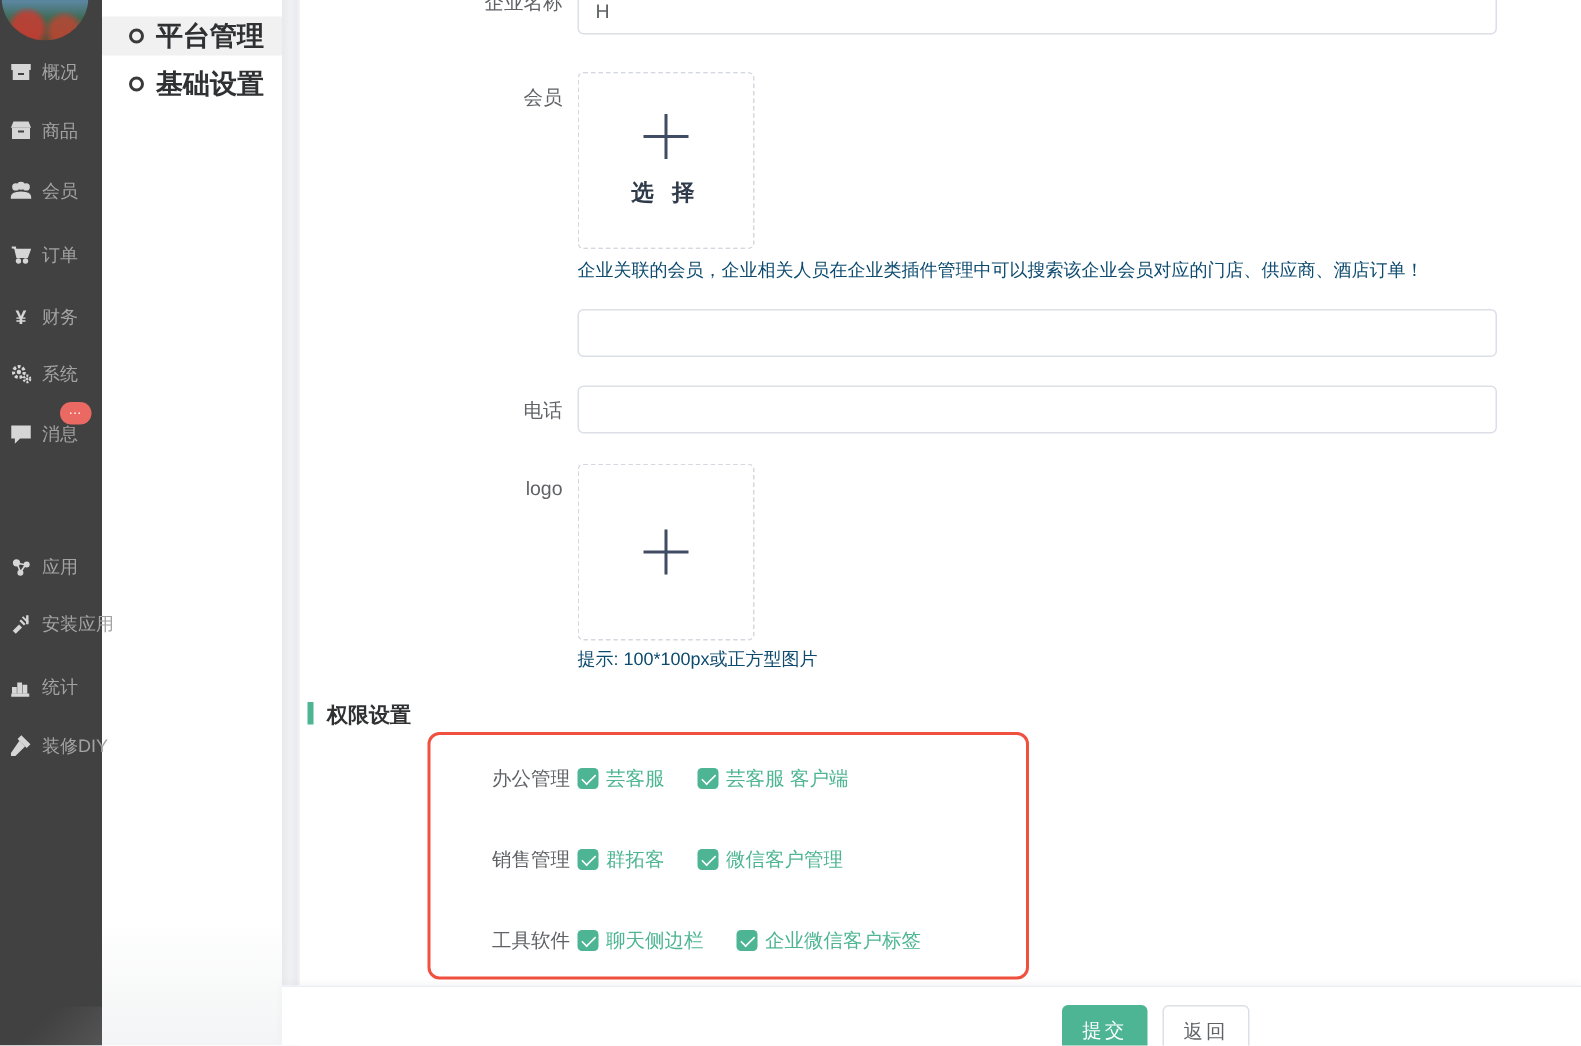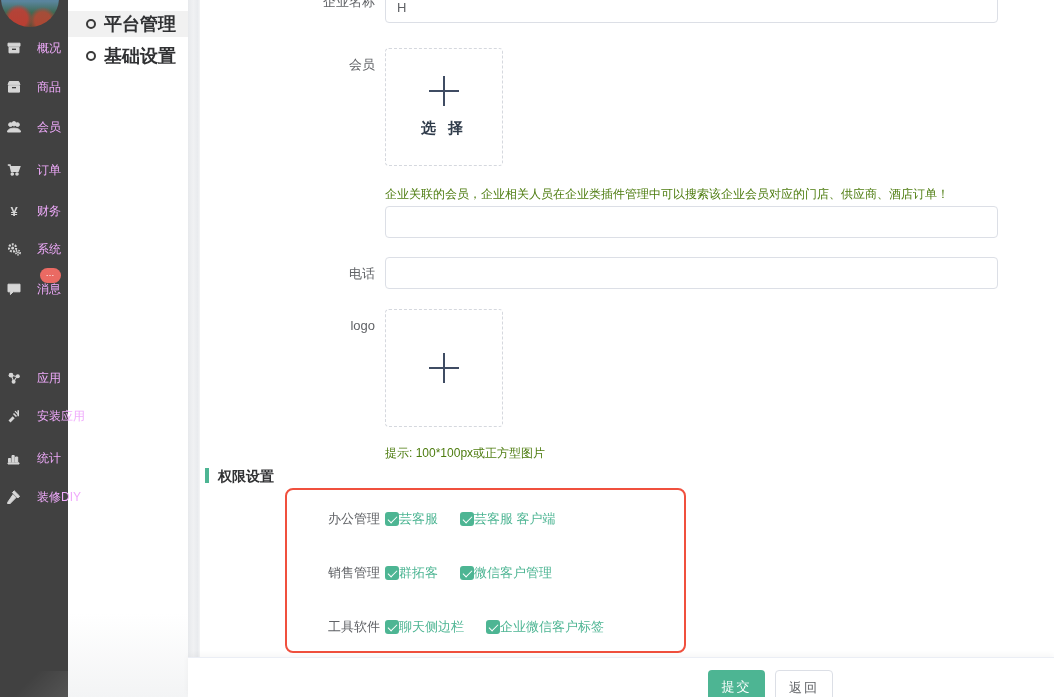--- a/index.html
+++ b/index.html
@@ -23,22 +23,22 @@
   .avatar {
     position:absolute; left:1px; top:-31px; width:58px; height:58px;
     border-radius:50%;
     background:
       radial-gradient(circle at 30% 85%, rgba(200,60,50,0.85) 0 14%, rgba(0,0,0,0) 22%),
       radial-gradient(circle at 72% 88%, rgba(190,70,50,0.8) 0 12%, rgba(0,0,0,0) 20%),
       linear-gradient(180deg, #25332b 0%, #3d5a52 30%, #5b86a0 55%, #3f6a54 75%, #6b4a34 100%);
   }
   .nav-item {
     position:absolute; left:7px; height:20px;
-    display:flex; align-items:center; gap:16px;
-    color:#f0abfc; font-size:12px; white-space:nowrap;
+    display:flex; align-items:center; gap:7px;
+    color:#a3a3a3; font-size:12px; white-space:nowrap;
     cursor:pointer;
   }
   .nav-item .ic { width:14px; height:14px; flex:0 0 14px; display:inline-flex; align-items:center; justify-content:center; }
   .nav-item .ic svg { width:14px; height:14px; fill:#d6d6d6; stroke:#d6d6d6; }
   .ic-yen::before { content:"¥"; font-size:13px; font-weight:bold; color:#d6d6d6; }
   .msg-badge {
     position:absolute; left:40px; top:268px; width:21px; height:15px;
     background:#ea6a63; border-radius:8px;
     color:#fff; font-size:9px; line-height:11px; text-align:center;
     letter-spacing:1px; z-index:31;
@@ -87,37 +87,37 @@
     display:flex; flex-direction:column; align-items:center; justify-content:center;
     gap:13px; cursor:pointer;
   }
   .plus-icon { position:relative; width:30px; height:30px; }
   .plus-icon::before, .plus-icon::after {
     content:""; position:absolute; background:#3f4c63;
   }
   .plus-icon::before { left:14px; top:0; width:2px; height:30px; }
   .plus-icon::after  { left:0; top:14px; width:30px; height:2px; }
   .choose-label { font-size:15px; font-weight:bold; color:#2f3b4a; letter-spacing:4px; }
-  .hint-text { position:absolute; left:185px; font-size:12px; color:#4d7c0f; white-space:nowrap;margin-top:14px; }
+  .hint-text { position:absolute; left:185px; font-size:12px; color:#0c4a6e; white-space:nowrap; }
 
   .section-header { position:absolute; left:5px; top:468px; display:flex; gap:9px; }
   .section-bar { width:4px; height:15px; background:#4db593; }
   .section-title { font-size:14px; font-weight:bold; color:#303133; }
 
   .annotation-box {
     position:absolute; left:85px; top:488px; width:401px; height:165px;
     border:2px solid #f0503e; border-radius:8px; pointer-events:none; z-index:5;
   }
 
   .perm-row-label {
     position:absolute; left:128px; width:52px; text-align:right;
     font-size:13px; color:#606266; white-space:nowrap;
   }
   .perm-options { position:absolute; left:185px; display:flex; gap:22px; }
-  .checkbox-item { display:flex; align-items:center; cursor:pointer; white-space:nowrap; }
+  .checkbox-item { display:flex; align-items:center; gap:5px; cursor:pointer; white-space:nowrap; }
   .checkbox {
     width:14px; height:14px; background:#4db593; border-radius:3px;
     position:relative; flex:0 0 14px;
   }
   .checkbox::after {
     content:""; position:absolute; left:4.5px; top:1.5px; width:4px; height:8px;
     border:solid #fff; border-width:0 1.6px 1.6px 0; transform:rotate(45deg);
   }
   .checkbox-item .cb-label { font-size:13px; color:#4db593; }
 

